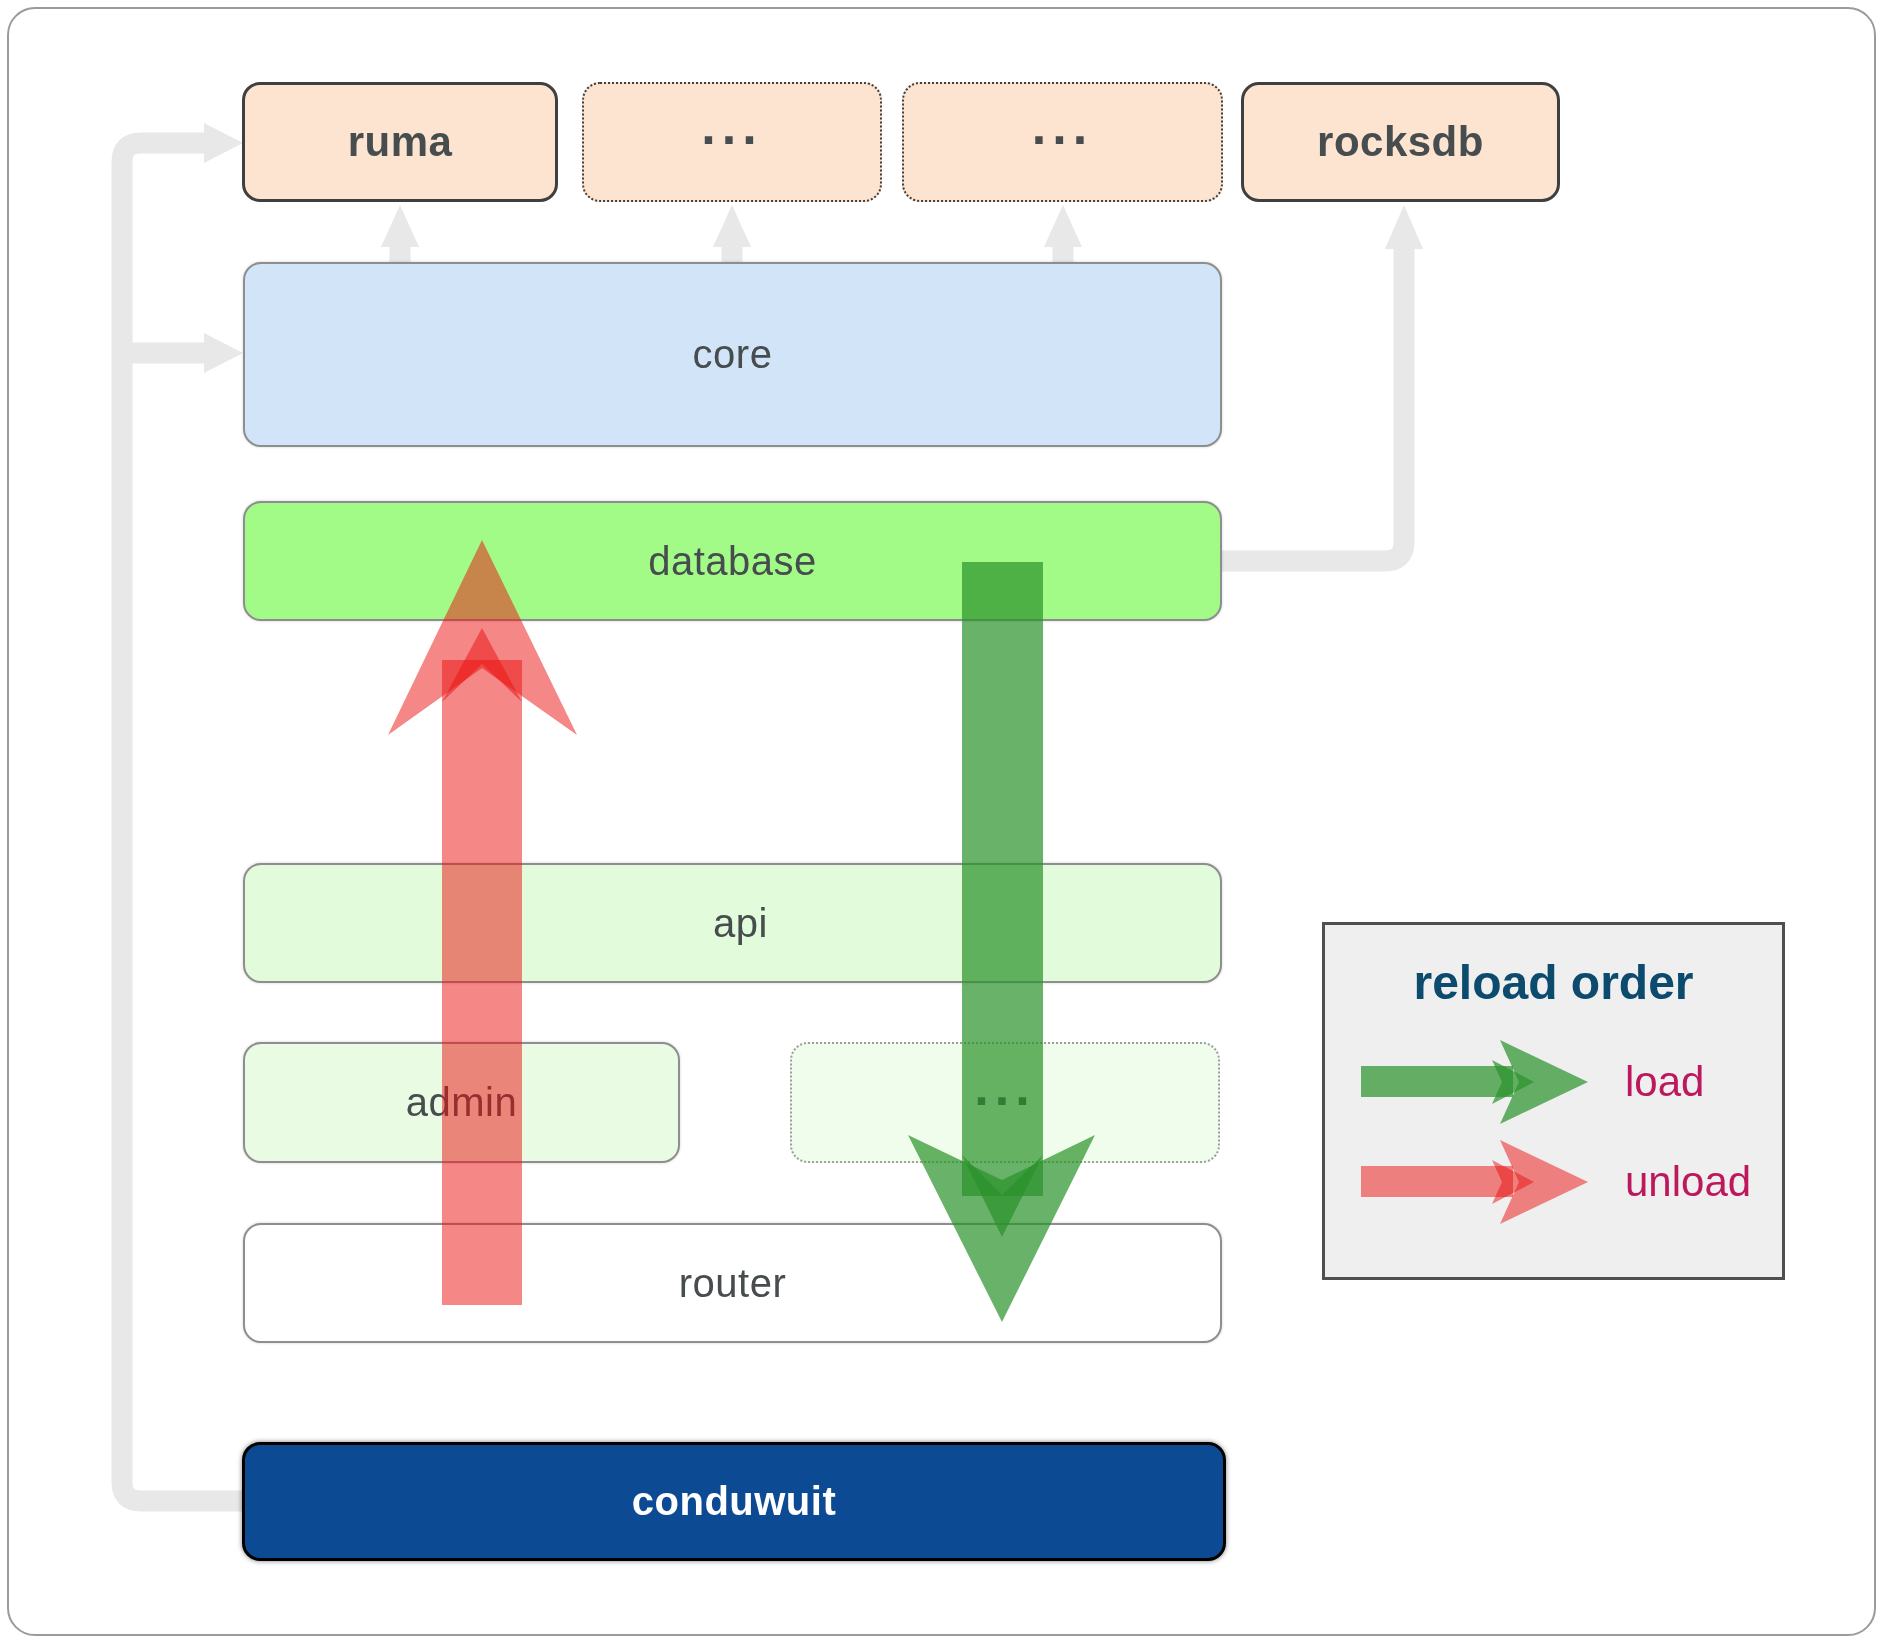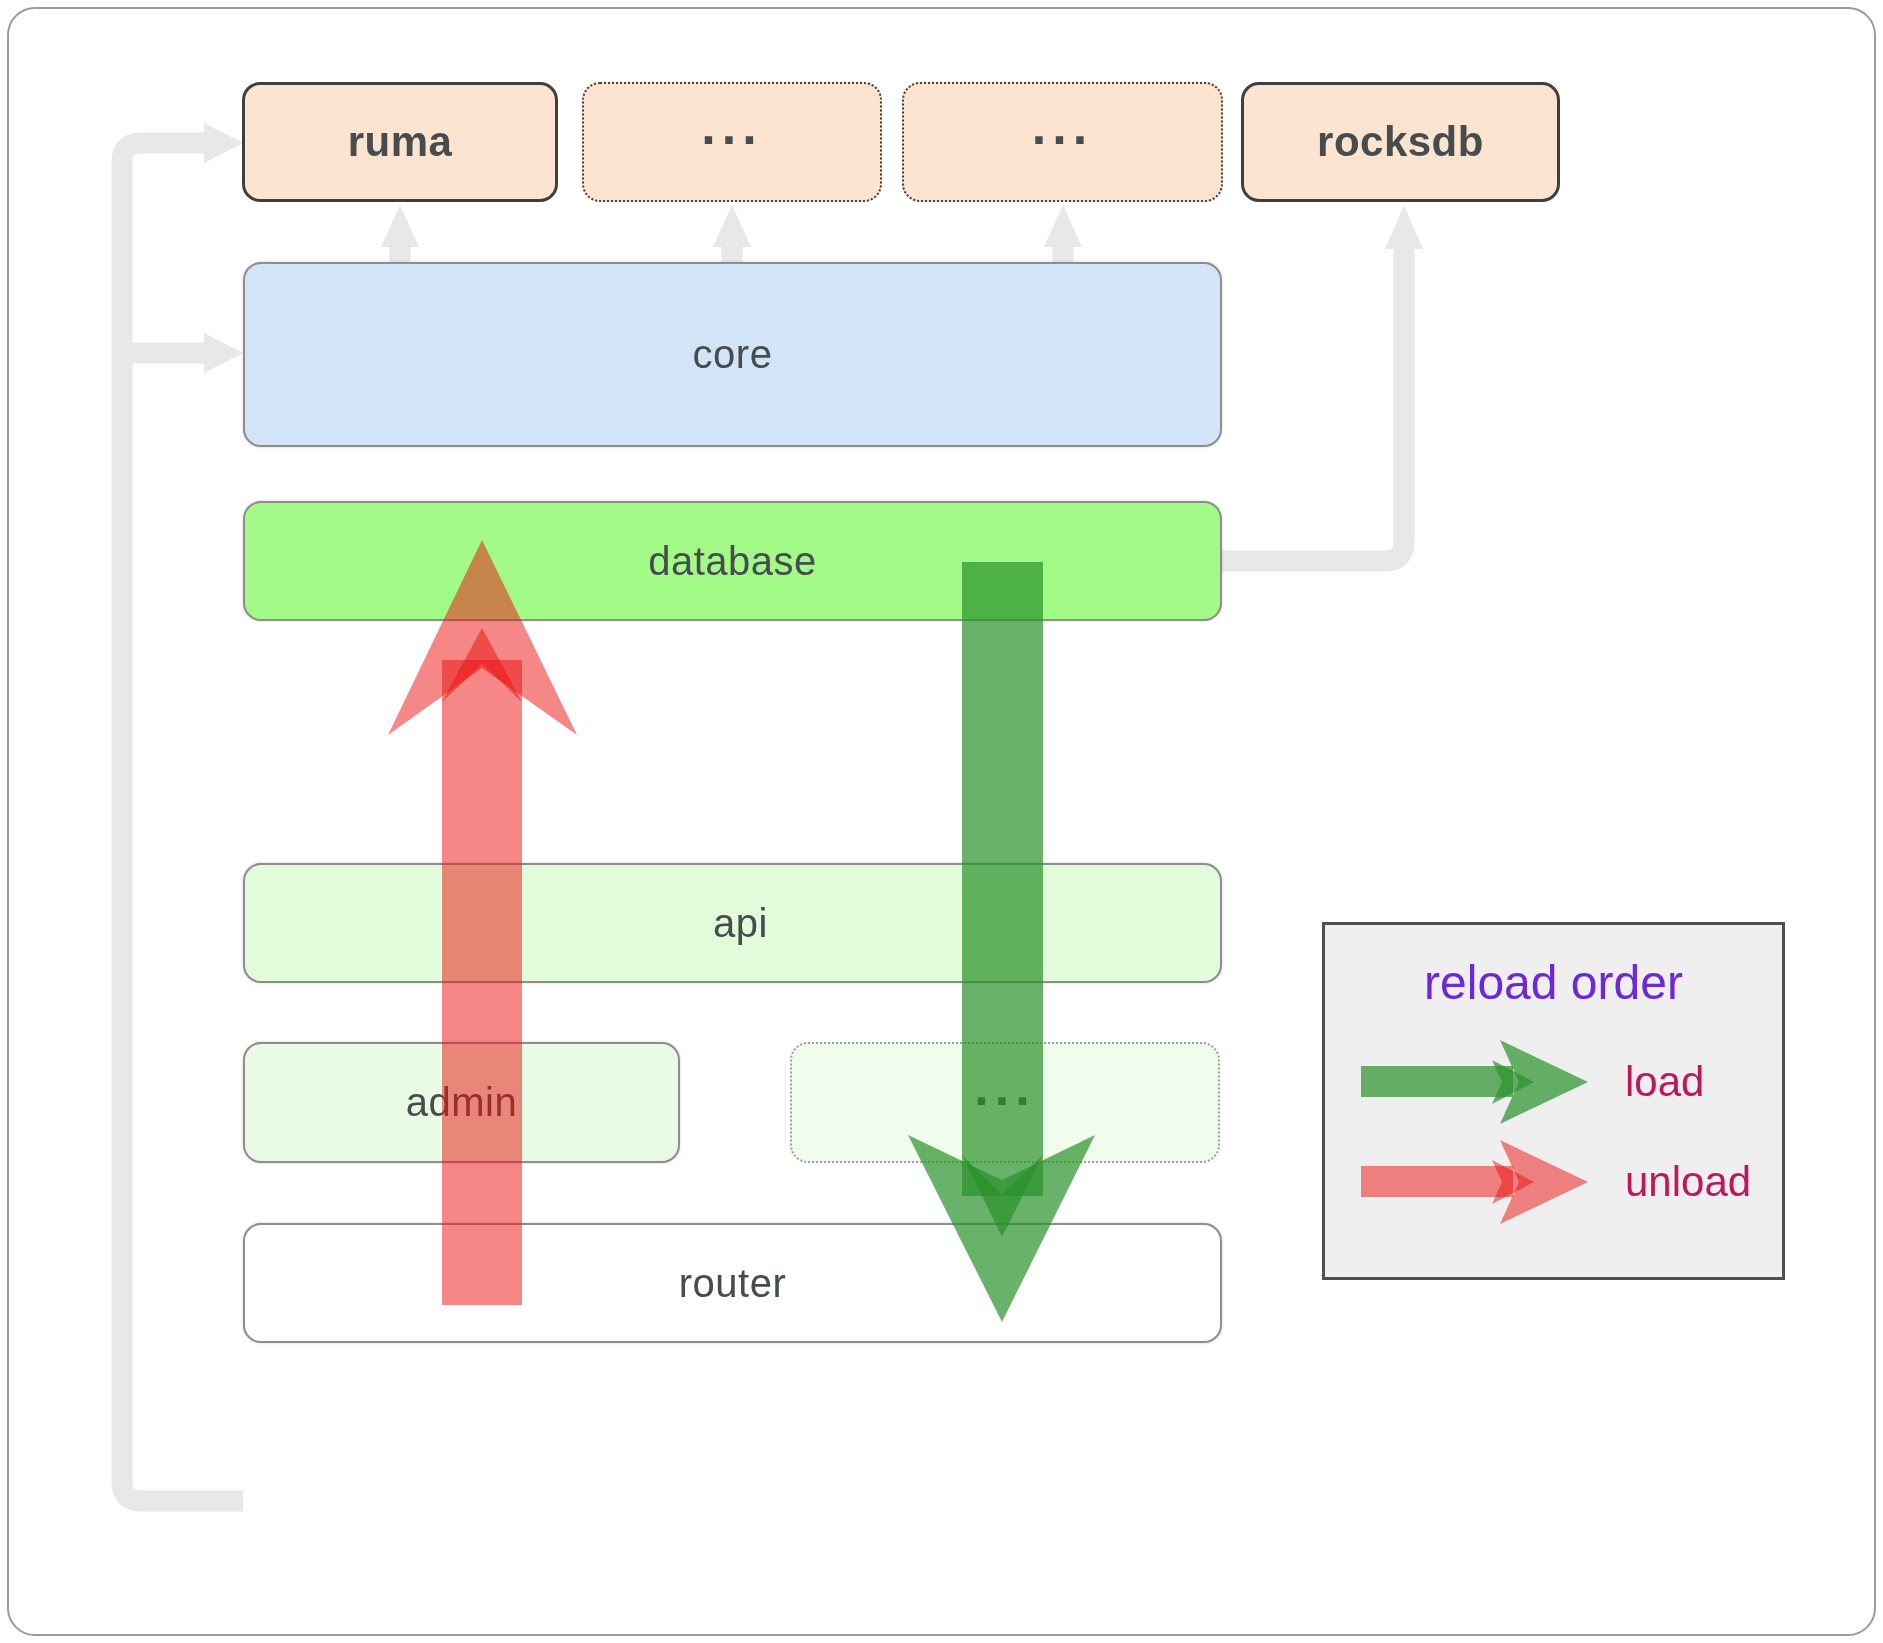--- a/index.html
+++ b/index.html
@@ -50,21 +50,21 @@
   }
   .app-box .lbl{color:#ffffff;font-weight:700;}
   .legend-box{
     position:absolute;z-index:2;box-sizing:border-box;
     background:var(--legend-bg);
     border:3px solid #4f4f4f;
   }
   .legend-title{
     position:absolute;z-index:3;
     text-align:center;
-    font-size:48px;font-weight:400;color:#6d28d9;
+    font-size:48px;font-weight:700;color:#0c4a6e;
     transform:translateY(-50%);
   }
   .legend-item-label{
     position:absolute;z-index:3;
     font-size:42px;font-weight:400;color:#be185d;
     transform:translateY(-50%);
   }
   .gray-stroke{stroke:var(--connector-gray);fill:none;}
   .gray-fill{fill:var(--connector-gray);}
   .red-shape{fill:var(--unload-red);fill-opacity:0.5;}
@@ -119,20 +119,23 @@
   </div>
   <div class="box gray-border admin-box" style="left:243px;top:1042px;width:437px;height:121px;">
     <span class="lbl">admin</span>
   </div>
   <div class="box dotted-gray admin-more-box" style="left:790px;top:1042px;width:430px;height:121px;">
     <span class="dots">...</span>
   </div>
   <div class="box gray-border router-box" style="left:243px;top:1223px;width:979px;height:120px;">
     <span class="lbl">router</span>
   </div>
+  <div class="box app-box" style="left:242px;top:1442px;width:984px;height:119px;">
+    <span class="lbl">conduwuit</span>
+  </div>
 
   <div class="legend-box" style="left:1322px;top:922px;width:463px;height:358px;"></div>
   <div class="legend-title" style="left:1322px;top:982px;width:463px;">reload order</div>
   <div class="legend-item-label" style="left:1625px;top:1082px;">load</div>
   <div class="legend-item-label" style="left:1625px;top:1182px;">unload</div>
 
   <svg id="fg" class="layer" width="1883" height="1643" viewBox="0 0 1883 1643">
 
     <g>
       <rect class="red-shape" x="442" y="660" width="80" height="645"></rect>

